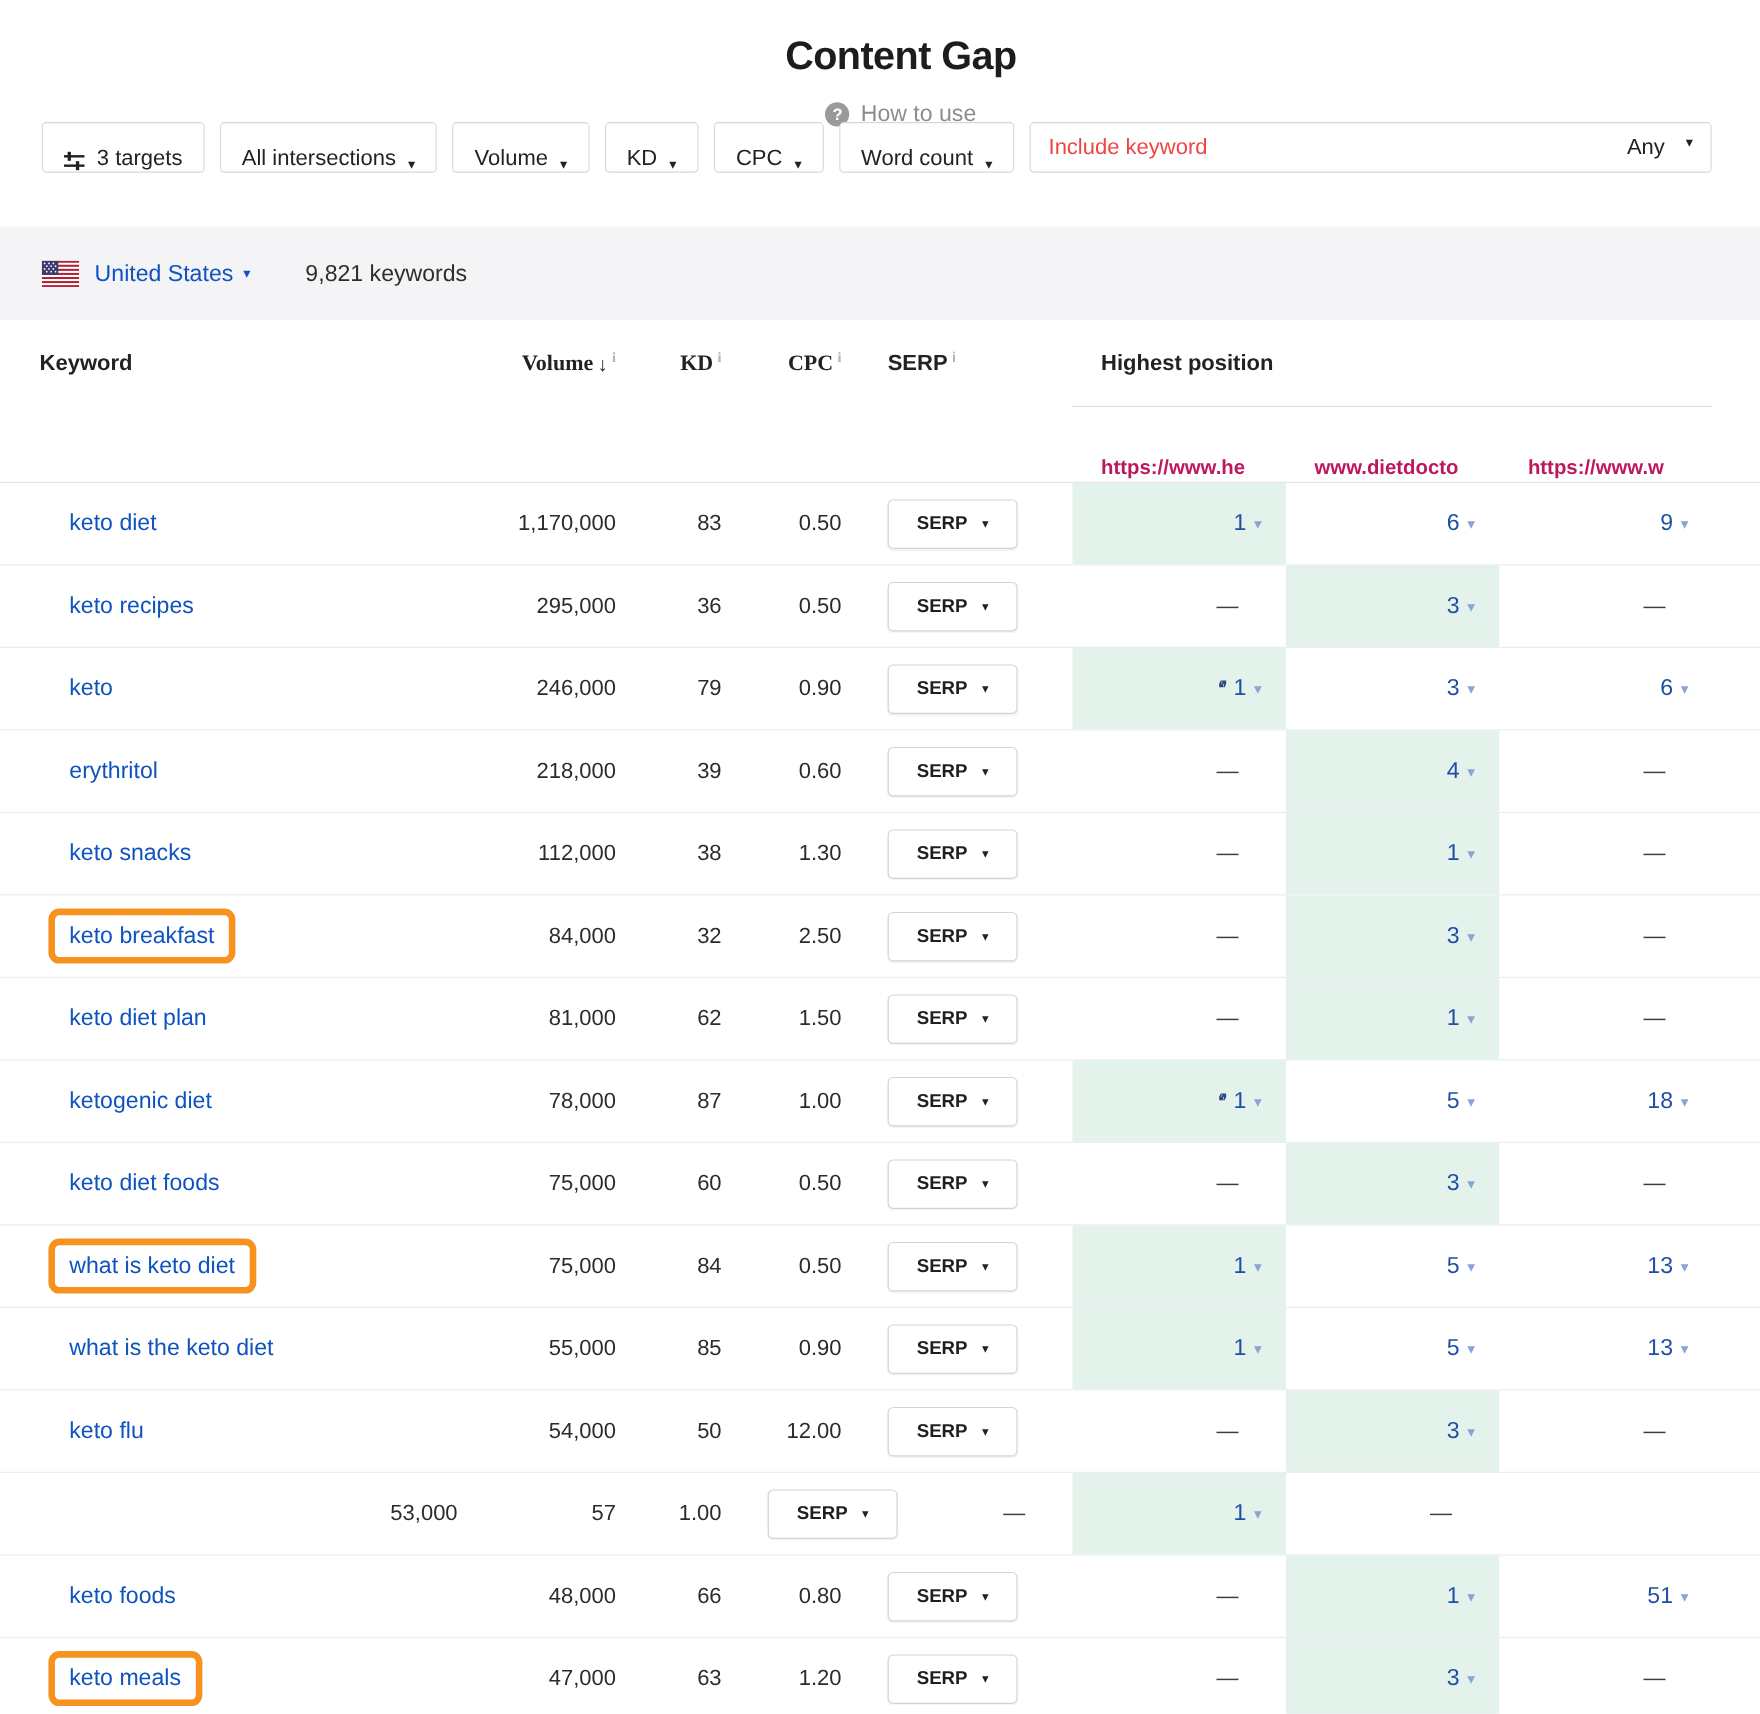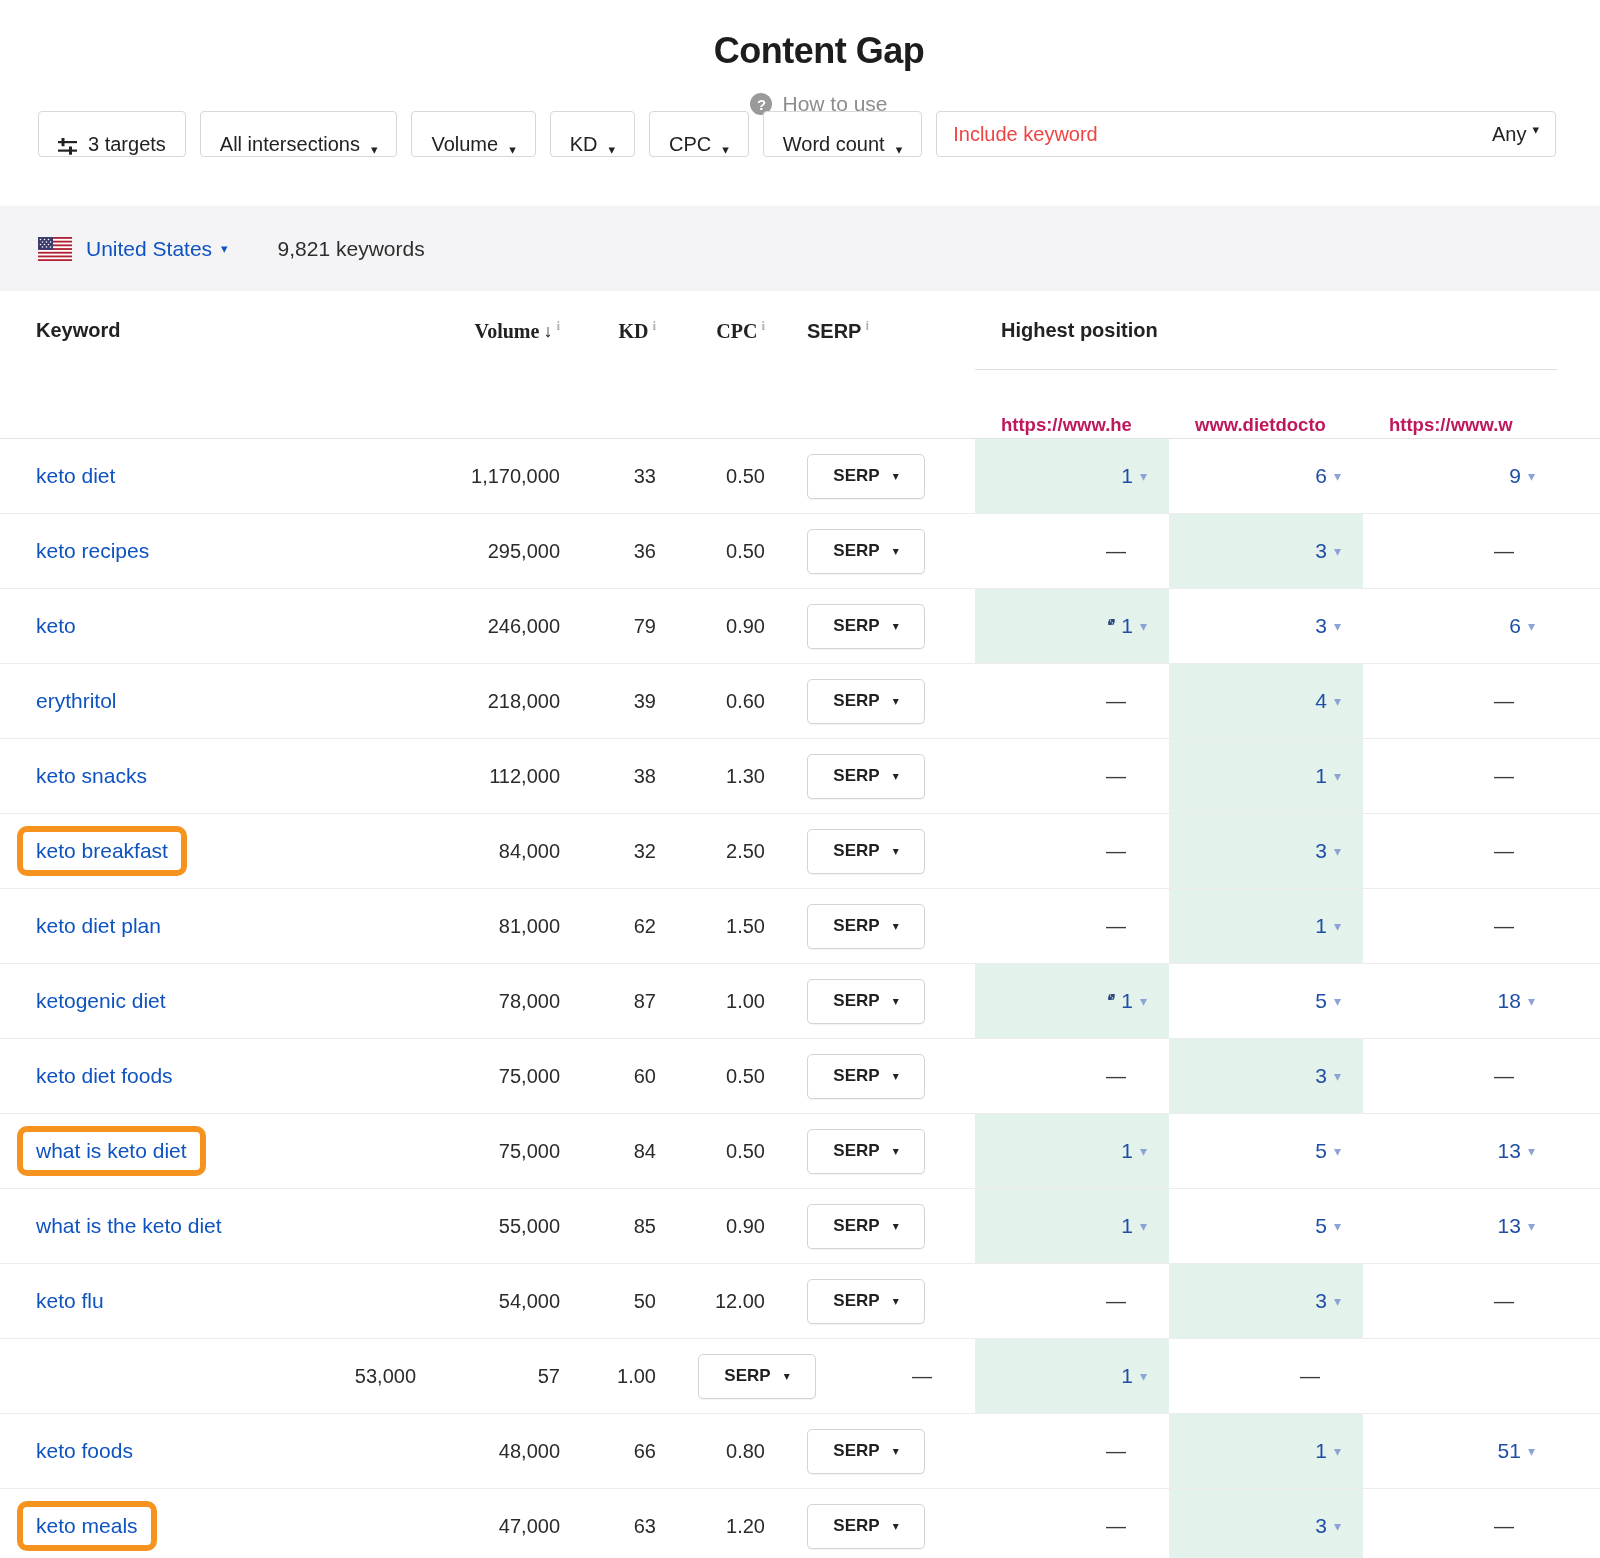--- a/index.html
+++ b/index.html
@@ -15,21 +15,21 @@
          font-size:15px;font-weight:700;display:flex;align-items:center;justify-content:center;}
   
   .filters{display:flex;gap:14px;margin:33px 44px 0 38px;}
   .fbtn{height:46px;box-sizing:border-box;display:flex;align-items:flex-end;gap:11px;
         padding:0 19px;border:1px solid #d8d8d8;border-radius:4px;background:#fff;
         font-size:20px;color:#222;cursor:pointer;white-space:nowrap;}
   .caret{font-size:13px;color:#222;line-height:1;}
   .finput{flex:1;height:46px;box-sizing:border-box;border:1px solid #d8d8d8;border-radius:4px;
           display:flex;align-items:center;padding:0 16px;background:#fff;}
   .finput .ph{flex:1;color:#ef4444;font-size:20px;}
-  .finput .any{display:flex;align-items:flex-start;gap:6px;font-size:20px;color:#222;cursor:pointer;}
+  .finput .any{display:flex;align-items:flex-start;gap:19px;font-size:20px;color:#222;cursor:pointer;}
   
   .usband{margin-top:49px;height:85px;background:#f4f4f6;display:flex;align-items:center;
           padding-left:38px;box-sizing:border-box;}
   .flag{width:34px;height:24px;margin-right:14px;flex:none;}
   .country{display:flex;align-items:center;gap:9px;color:#0e53c0;font-size:21px;cursor:pointer;}
   .country .caret{color:#0e53c0;}
   .kwcount{margin-left:50px;font-size:21px;color:#2e2e2e;}
   
   .grid{display:grid;grid-template-columns:416px 144px 96px 109px 210px 194px 194px 194px;align-items:center;}
   
@@ -42,21 +42,21 @@
   .h-pos{grid-column:6 / span 3;padding-left:26px;font-weight:700;font-size:20px;}
   sup.i{color:#b3b3b3;font-size:13px;font-weight:700;margin-left:4px;}
   .sortarrow{font-size:18px;margin-left:4px;}
   .pos-underline{position:absolute;left:975px;width:582px;top:78px;height:1px;background:#dedede;}
   .urlcell{position:relative;overflow:hidden;white-space:nowrap;padding-left:26px;
            font-weight:700;font-size:18.5px;color:#be185d;margin-top:42px;}
   .urlcell::after{content:"";position:absolute;right:0;top:0;bottom:0;width:40px;
            background:linear-gradient(90deg,rgba(255,255,255,0),#fff 85%);}
   
   .row{height:74px;border-bottom:1px solid #ececec;}
-  .kwcell{padding-left:36px;}
+  .kwcell{padding-left:36px;margin-left:27px;}
   .kwwrap{display:inline-block;}
   .kwwrap.orange{border:6px solid #f6921e;border-radius:10px;padding:7px 13px;
                  margin:-13px 0 -13px -19px;background:#fff;}
   .kwlink{color:#0e53c0;font-size:21px;text-decoration:none;cursor:pointer;}
   .num{justify-self:end;font-size:20px;color:#2b2b2b;}
   .serpcell{padding-left:42px;}
   .serpbtn{width:118px;height:45px;box-sizing:border-box;border:1px solid #d4d4d4;border-radius:5px;
            background:#fff;display:flex;align-items:center;justify-content:center;gap:13px;
            font-weight:700;font-size:17px;color:#1f1f1f;cursor:pointer;box-shadow:0 1px 1px rgba(0,0,0,.05);}
   .serpbtn .caret{font-size:12px;}
@@ -185,21 +185,21 @@
 </div>
 
 <div>
   <div class="grid row">
     <div class="kwcell">
       <span class="kwwrap">
         <a class="kwlink">keto diet</a>
       </span>
     </div>
     <div class="num">1,170,000</div>
-    <div class="num">33</div>
+    <div class="num">83</div>
     <div class="num">0.50</div>
     <div class="serpcell">
       <div class="serpbtn">
         <span>SERP</span>
         <span class="caret">▾</span>
       </div>
     </div>
     <div class="poscell green">
         <span class="posnum">
           <span>1</span>

